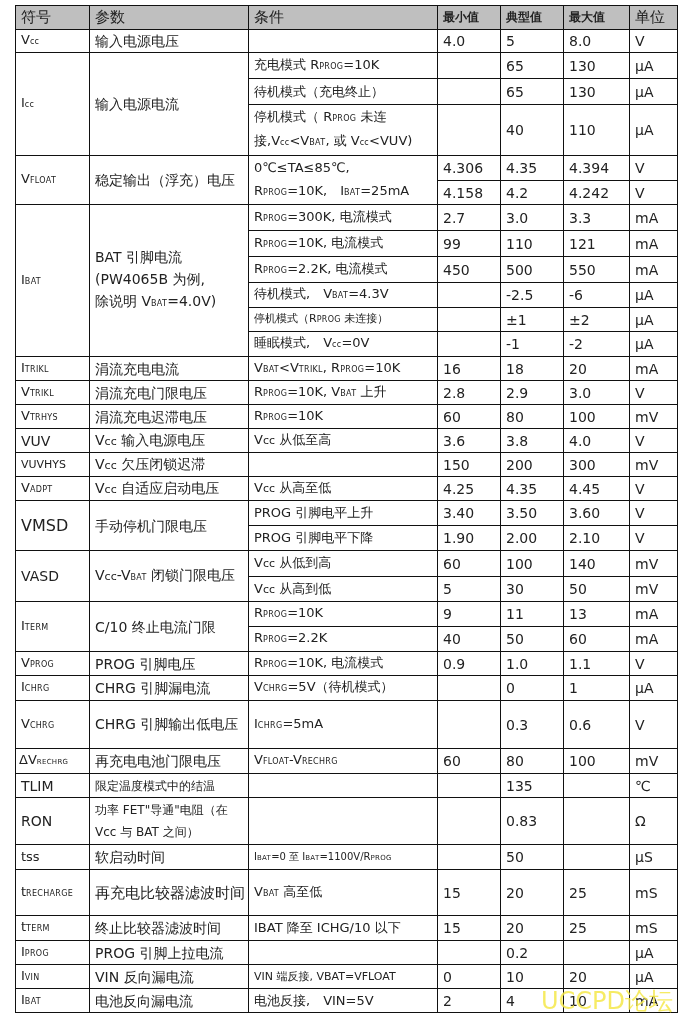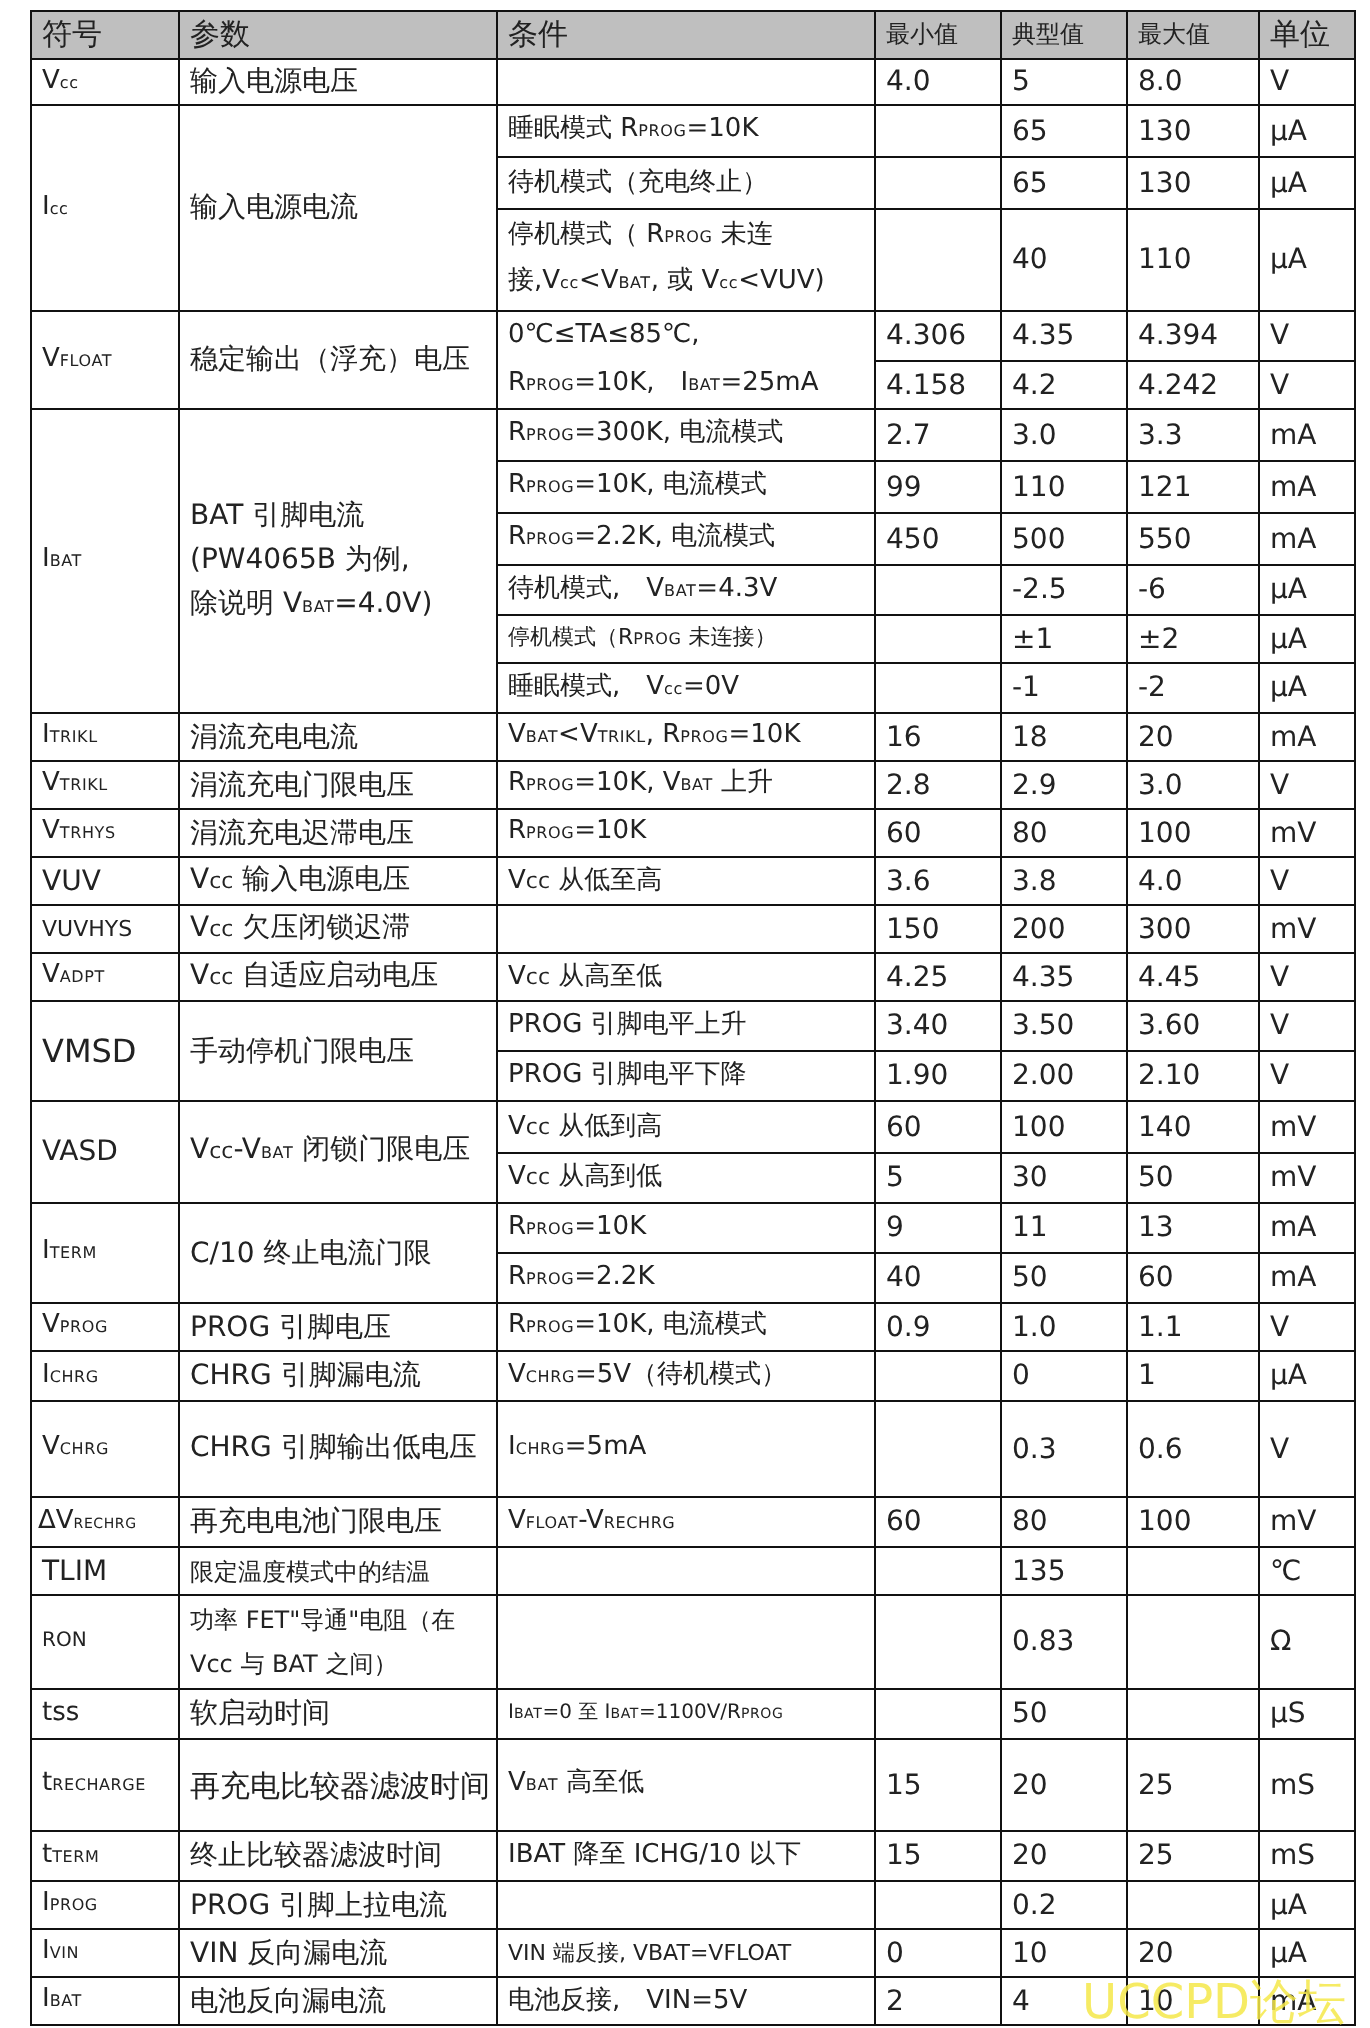--- a/index.html
+++ b/index.html
@@ -3,21 +3,21 @@
 <meta charset="utf-8">
 <style>
   html, body { margin:0; padding:0; background:#ffffff; }
   body { width:685px; height:1014px; position:relative; overflow:hidden;
          font-family:"DejaVu Sans","Liberation Sans",sans-serif; color:#222; }
   table.spec { position:absolute; left:15px; top:5px; border-collapse:collapse;
                table-layout:fixed; width:662px; }
   table.spec td, table.spec th { border:1px solid #111; padding:0 0 0 5px;
                vertical-align:middle; overflow:hidden; white-space:nowrap; }
   table.spec th { background:#bfbfbf; font-weight:normal; text-align:left; font-size:15px; height:23px; }
-  table.spec th.small { font-size:12px; }
+  table.spec th.small { font-size:12px;font-weight:bold; }
   td { font-size:14px; line-height:20px; }
   td.sym { font-size:13px;margin-top:16px; }
   td.cond { font-size:13px; }
   td.num { font-size:14px; }
   td.wrap { white-space:normal; }
   .sub { font-size:8px; letter-spacing:0.3px; }
   td.tiny { font-size:11px;margin-left:28px; }
   td.bold-box { border:2px solid #111; }
   .watermark { position:absolute; left:541px; top:985px; font-size:24px; color:#f5e84a;
                opacity:0.85; font-family:"DejaVu Sans",sans-serif; pointer-events:none; letter-spacing:0px; }
@@ -52,21 +52,21 @@
     <td class="cond"></td>
     <td class="num">4.0</td>
     <td class="num">5</td>
     <td class="num">8.0</td>
     <td>V</td>
   </tr>
 
   <tr style="height:26px">
     <td class="sym" rowspan="3"><span>I</span><span class="sub">cc</span></td>
     <td rowspan="3">输入电源电流</td>
-    <td class="cond"><span>睡眠模式 R</span><span class="sub">PROG</span><span>=10K</span></td>
+    <td class="cond"><span>充电模式 R</span><span class="sub">PROG</span><span>=10K</span></td>
     <td></td>
     <td>65</td>
     <td>130</td>
     <td>μA</td>
   </tr>
   <tr style="height:26px">
     <td class="cond">待机模式（充电终止）</td>
     <td></td>
     <td>65</td>
     <td>130</td>
@@ -304,21 +304,21 @@
     <td class="sym" style="font-size:14px">TLIM</td>
     <td style="font-size:12px">限定温度模式中的结温</td>
     <td class="cond"></td>
     <td></td>
     <td class="bold-box">135</td>
     <td class="bold-box"></td>
     <td class="bold-box">℃</td>
   </tr>
 
   <tr style="height:47px">
-    <td class="sym" style="font-size:10px">RON</td>
+    <td class="sym" style="font-size:14px">RON</td>
     <td style="font-size:12px;line-height:22px"><span>功率 FET"导通"电阻（在</span><br><span>Vcc 与 BAT 之间）</span></td>
     <td class="cond"></td>
     <td></td>
     <td class="bold-box">0.83</td>
     <td class="bold-box"></td>
     <td class="bold-box">Ω</td>
   </tr>
 
   <tr style="height:25px">
     <td class="sym" style="font-size:13px">tss</td>

